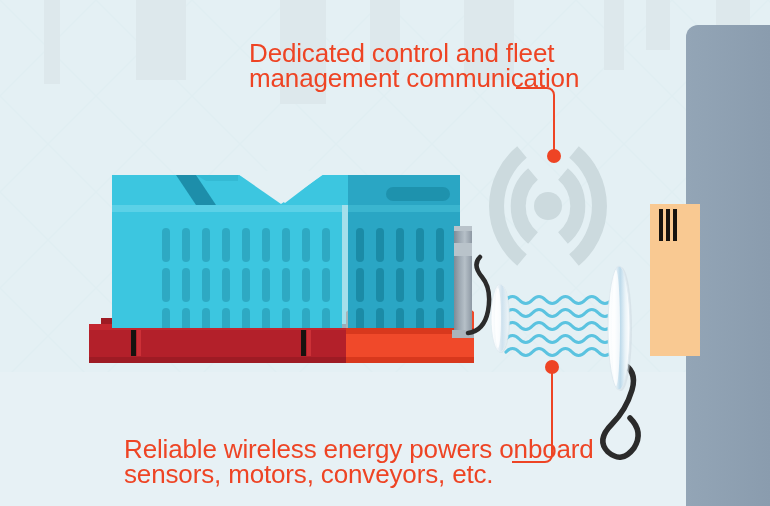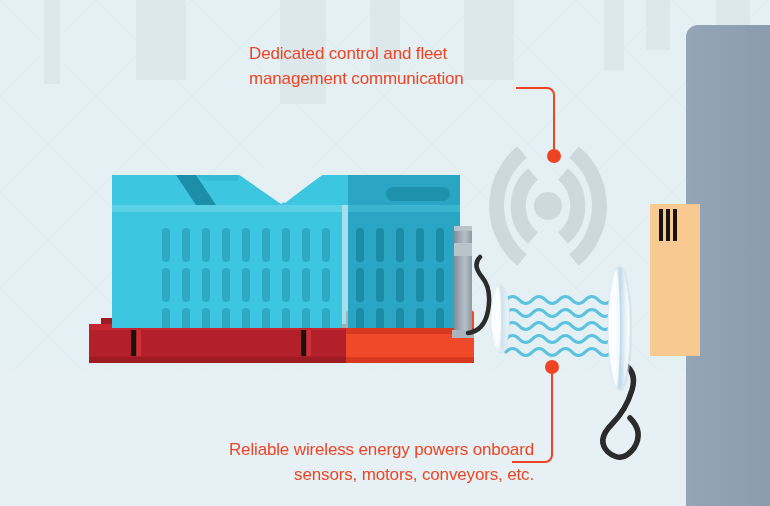--- a/index.html
+++ b/index.html
@@ -20,35 +20,35 @@
     position: absolute;
     inset: 0;
     width: 770px;
     height: 506px;
     display: block;
   }
   .caption {
     position: absolute;
     color: #ee4424;
     font-family: "Liberation Sans", "DejaVu Sans", sans-serif;
-    font-size: 17px;
+    font-size: 26px;
     line-height: 25px;
     letter-spacing: -0.15px;
     white-space: pre;
     pointer-events: none;
   }
   #caption-top {
     left: 249px;
     top: 41px;
     text-align: left;
   }
   #caption-bottom {
     left: 124px;
     top: 437px;
-    text-align: right;
+    text-align: left;
     width: 410px;
   }
 </style>
 </head>
 <body>
 
 <div id="stage">
 
   <svg id="artboard" viewBox="0 0 770 506" xmlns="http://www.w3.org/2000/svg">
     <defs>

